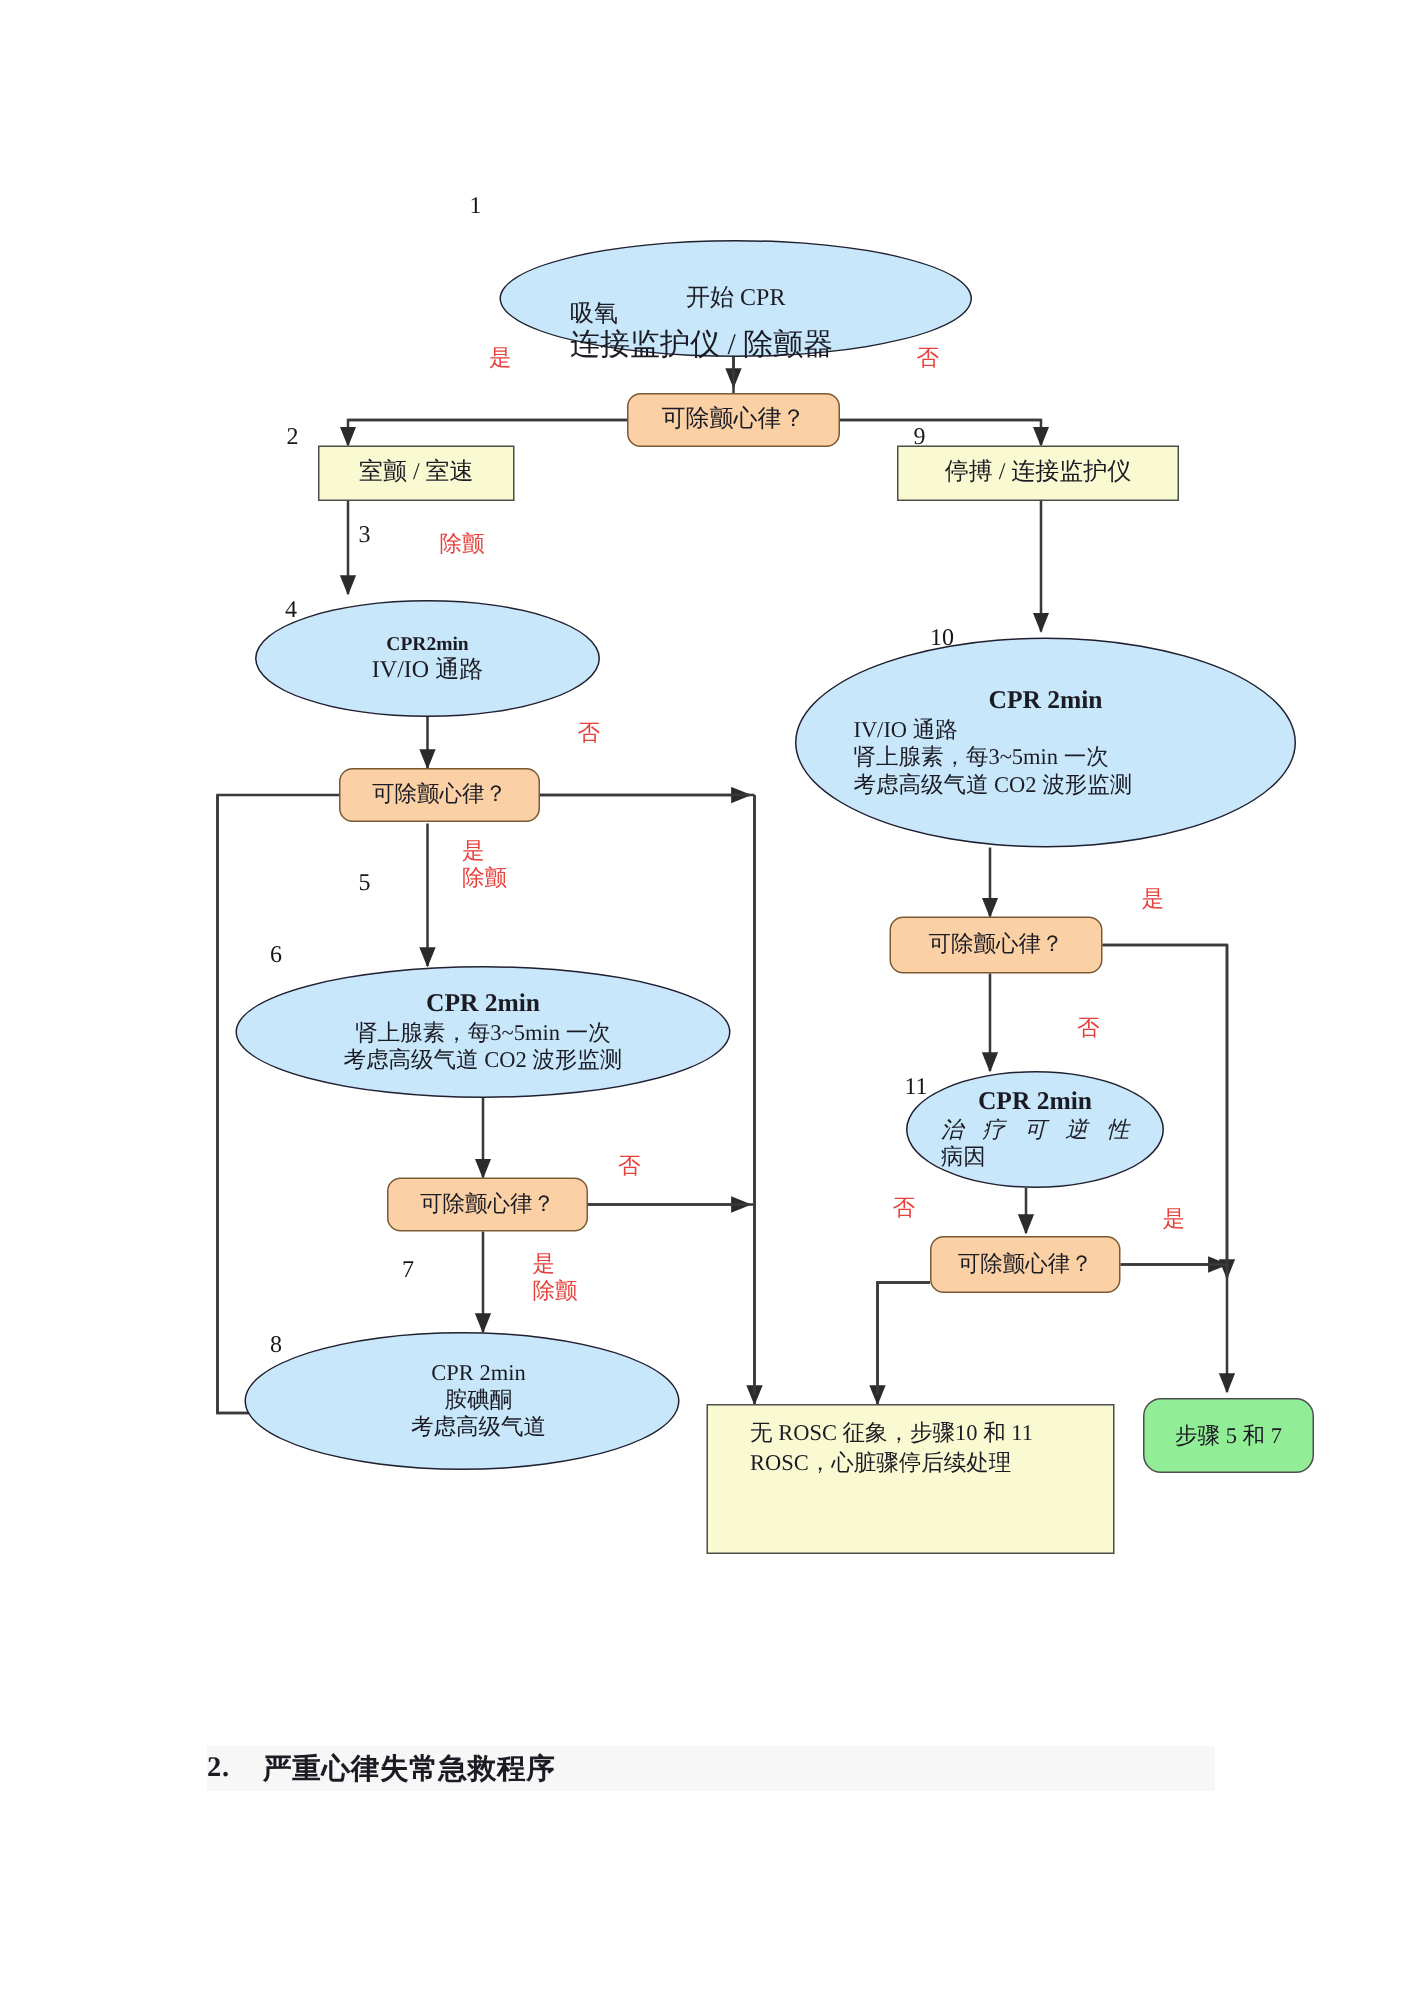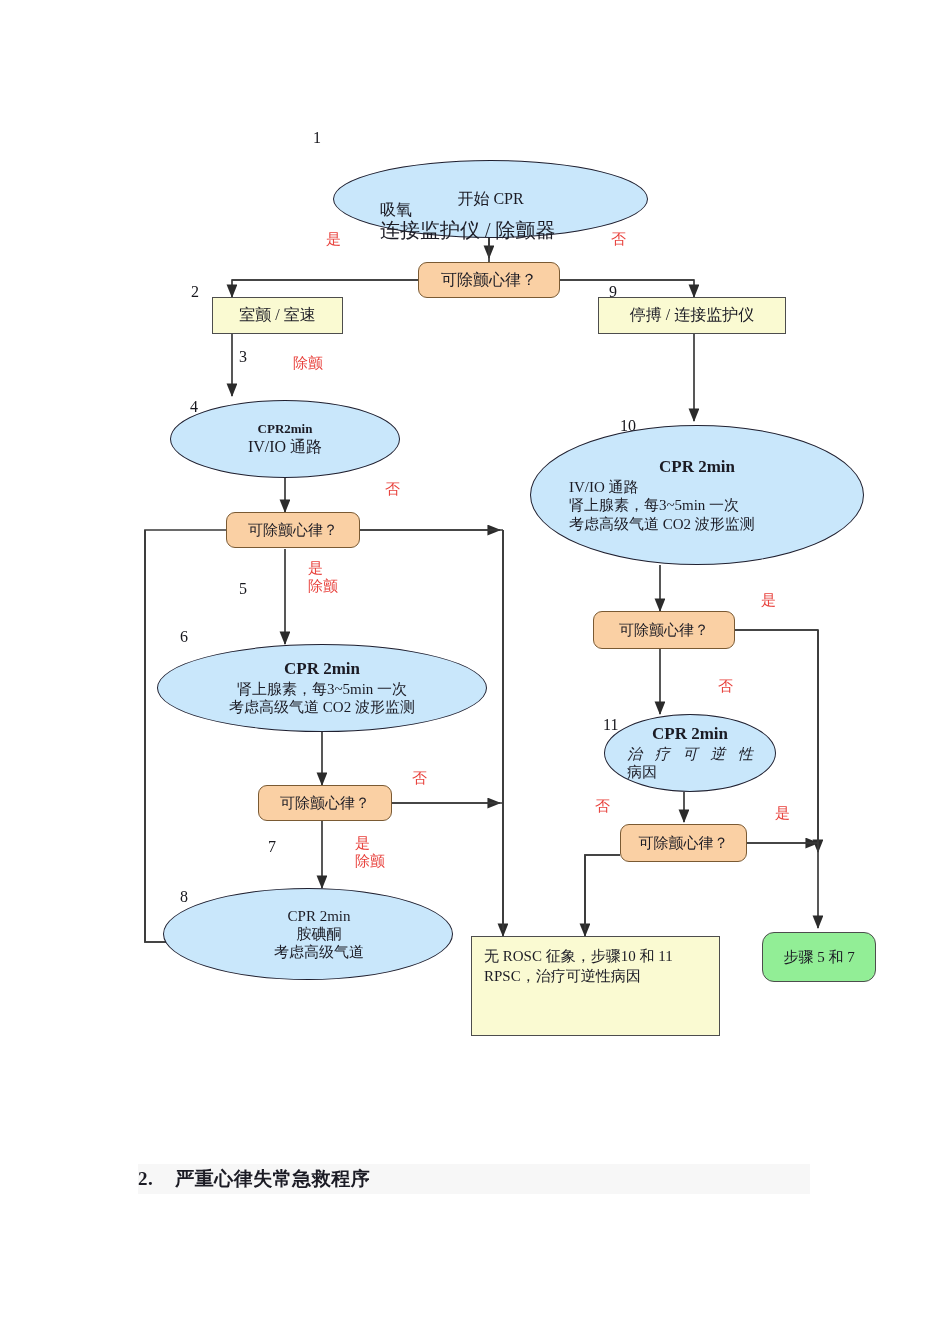--- a/index.html
+++ b/index.html
@@ -254,24 +254,24 @@
       <div class="t-left">病因</div>
     </div>
   </div>
 
   <div class="yn" style="left:595px;top:798px;">否</div>
   <div class="yn" style="left:775px;top:805px;">是</div>
   <div class="node decision" style="left:620px;top:824px;width:127px;height:38px;font-size:15px;">
     <span>可除颤心律？</span>
   </div>
 
-  <div class="node rect" style="left:471px;top:936px;width:249px;height:100px;font-size:15px;align-items:flex-start;justify-content:flex-start;padding:10px 0 0 12px;">
+  <div class="node rect" style="left:471px;top:936px;width:272px;height:100px;font-size:15px;align-items:flex-start;justify-content:flex-start;padding:10px 0 0 28px;">
     <div class="t-left">
       <div>无 ROSC 征象，步骤10 和 11</div>
-      <div>RPSC，治疗可逆性病因</div>
+      <div>ROSC，心脏骤停后续处理</div>
     </div>
   </div>
 
   <div class="node rect-green" style="left:762px;top:932px;width:114px;height:50px;font-size:15px;border-radius:12px;">
     <span>步骤 5 和 7</span>
   </div>
 
   <div id="footer-heading">
     <span class="num">2.</span>
     <span>严重心律失常急救程序</span>

